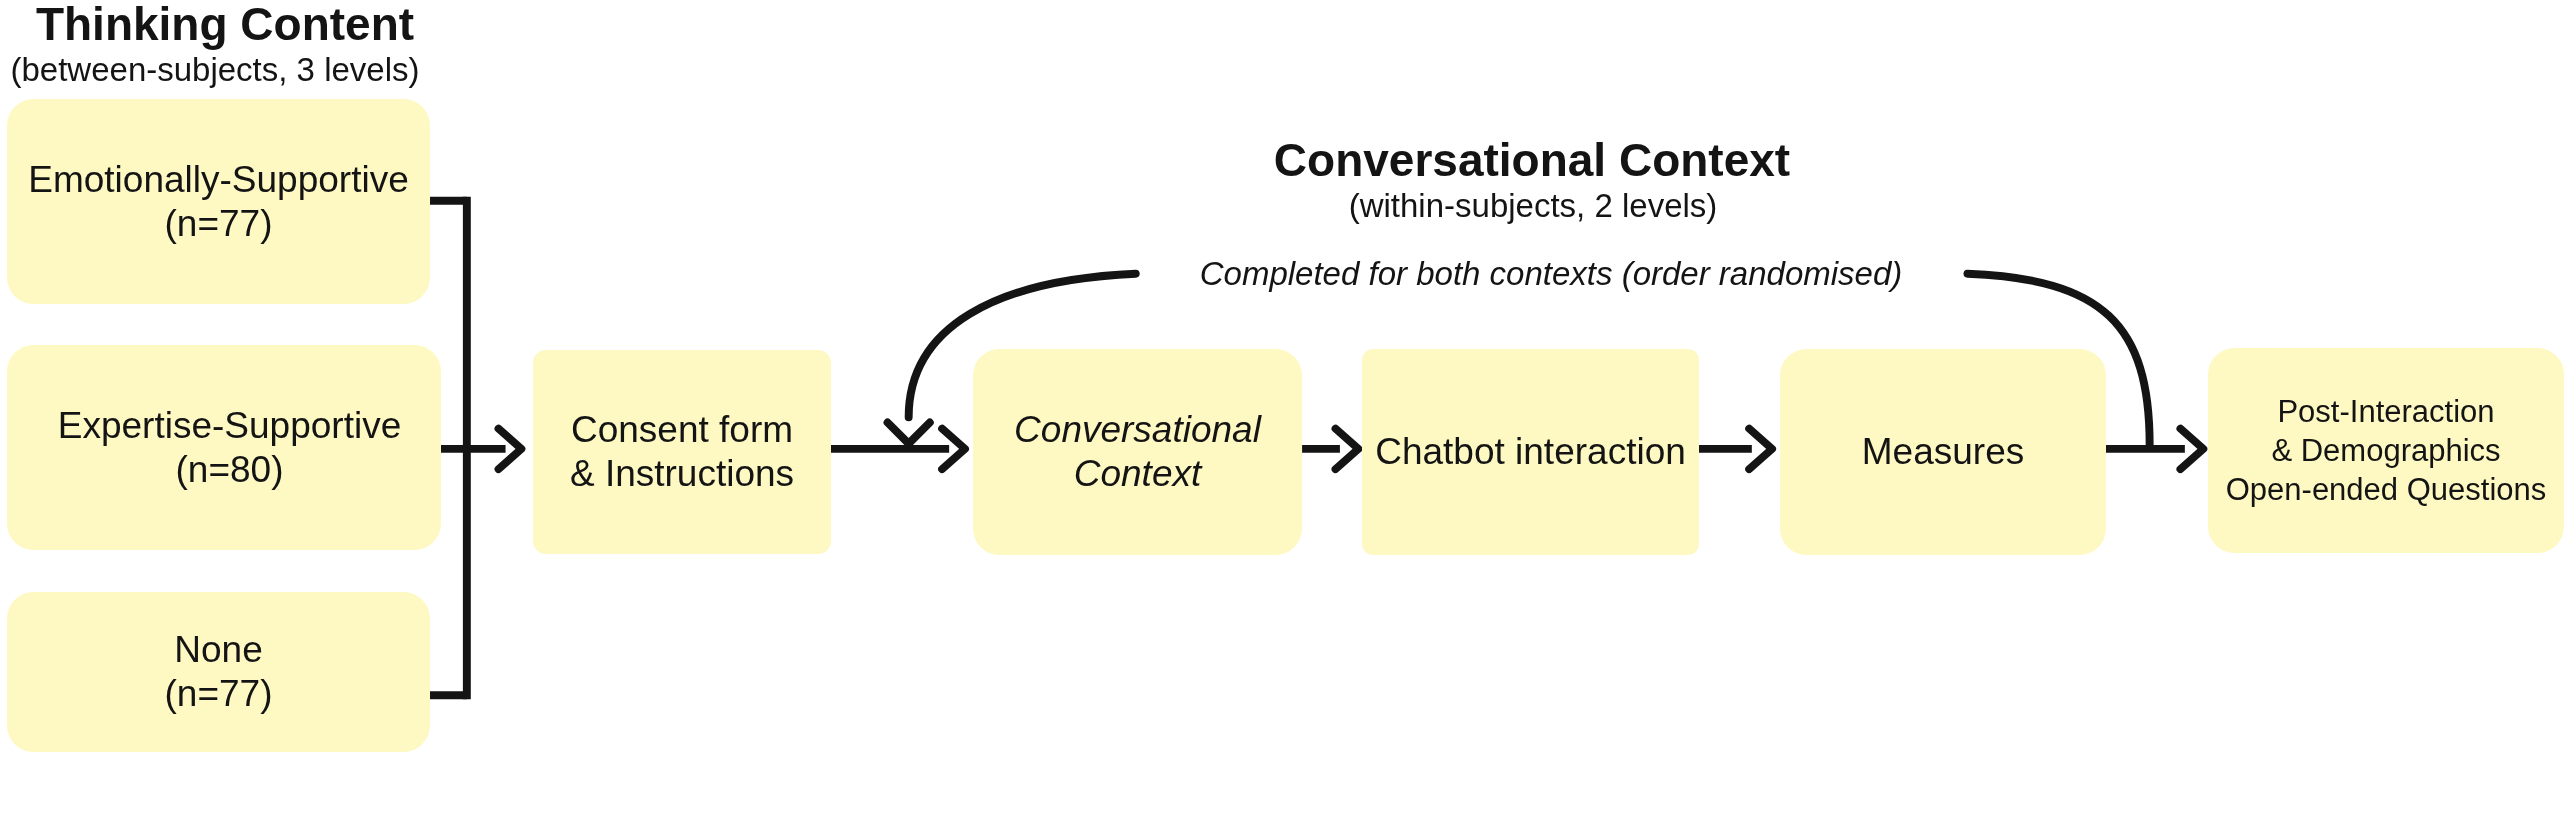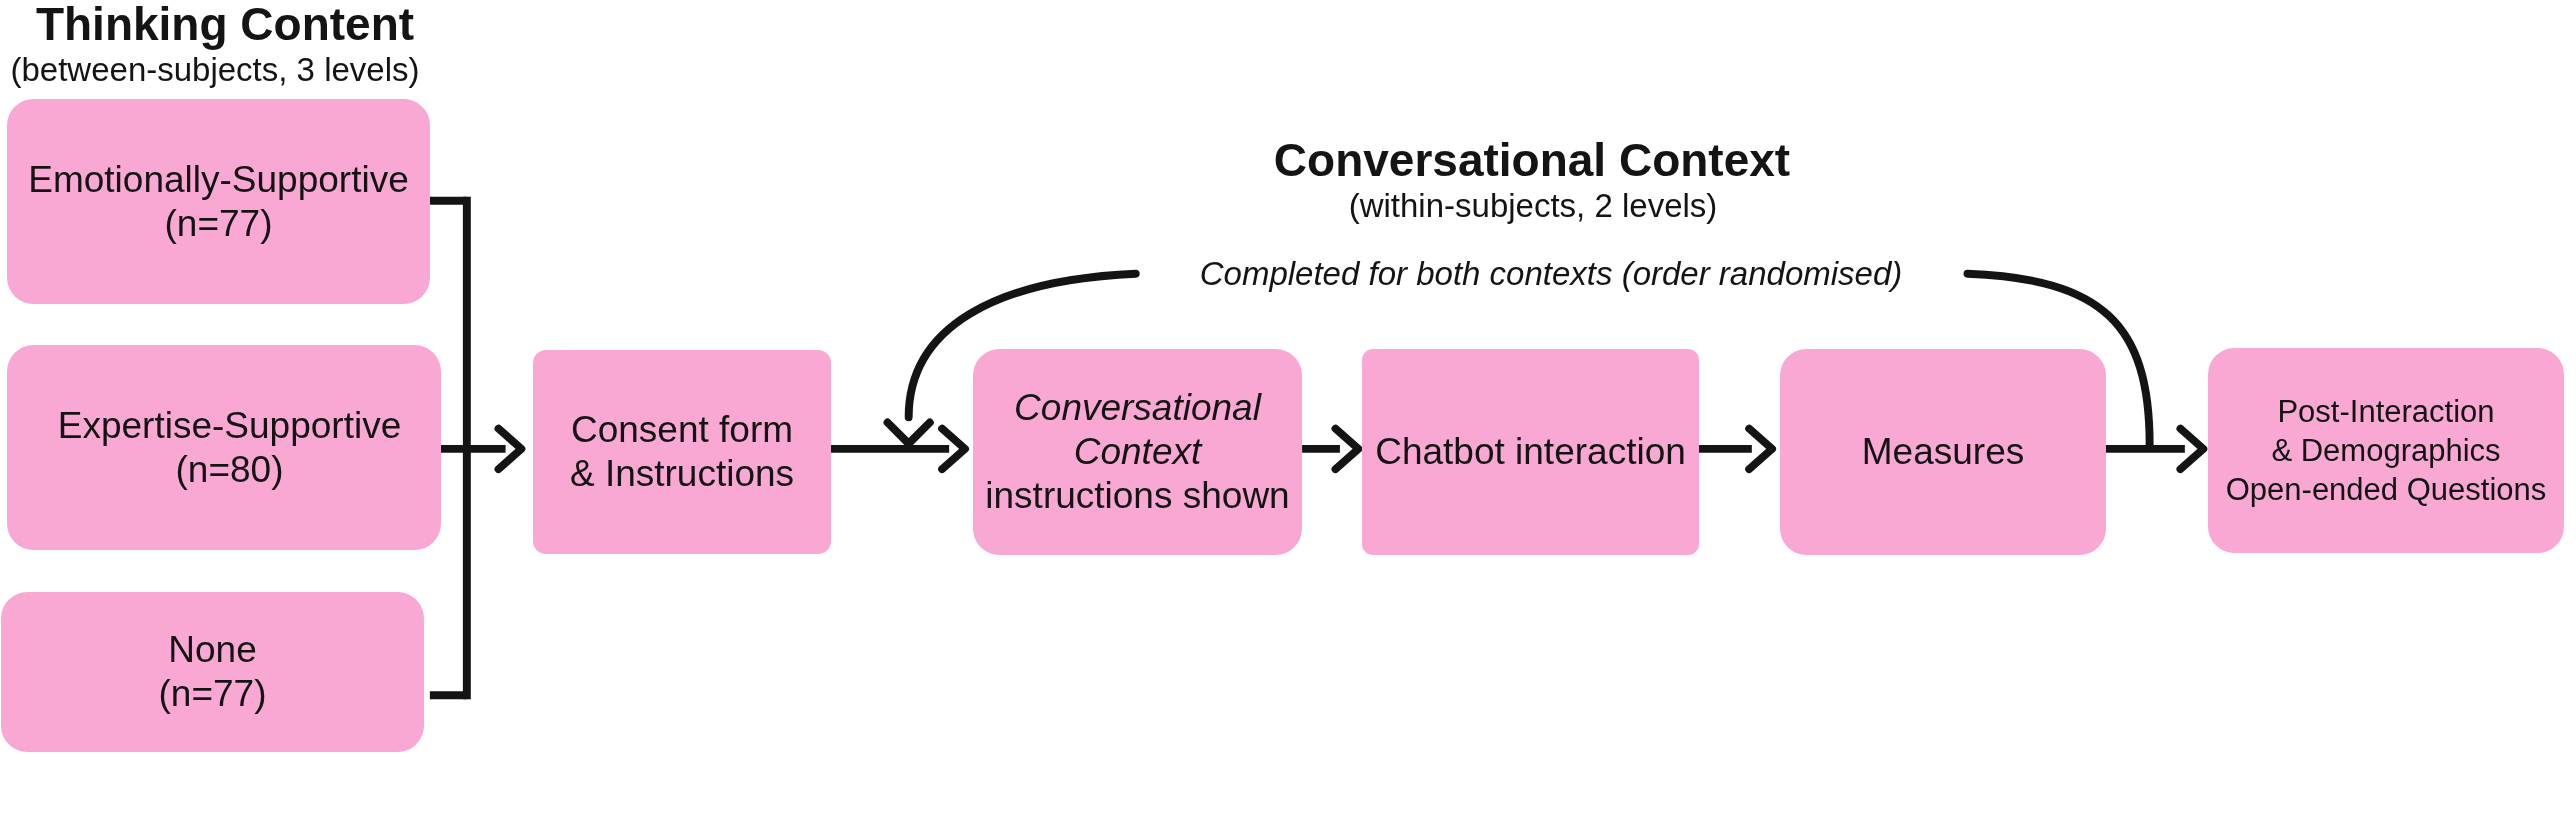--- a/index.html
+++ b/index.html
@@ -22,21 +22,21 @@
   }
   #connectors path.head {
     stroke-linecap: round;
     stroke-linejoin: round;
   }
   #connectors path.curve {
     stroke-linecap: round;
   }
   .box {
     position: absolute;
-    background: #f9a8d4;
+    background: #fef9c3;
     border-radius: 26.4px;
     display: flex;
     flex-direction: column;
     align-items: center;
     justify-content: center;
     text-align: center;
   }
   .box-label { font-size: 37px; line-height: 44px; }
   .box-label-small { font-size: 31px; line-height: 39px; }
   .italic { font-style: italic; }
@@ -63,21 +63,21 @@
     white-space: nowrap;
     font-style: italic;
     font-size: 33px;
     line-height: 39px;
     text-align: left;
   }
 
   
   #cond-box-0 { left: 7px;  top: 99px; width: 423px; height: 205px; }
   #cond-box-1 { left: 7px;  top: 345px; width: 423px; height: 205px; padding-left: 11px; }
-  #cond-box-2 { left: 1px;  top: 592px; width: 423px; height: 160px; }
+  #cond-box-2 { left: 7px;  top: 592px; width: 423px; height: 160px; }
 
   
   #consent-box   { left: 533px;  top: 350px; width: 298px; height: 204px; border-radius: 13px; }
   #context-box   { left: 973px; top: 349px; width: 329px; height: 206px; }
   #chatbot-box   { left: 1362px; top: 349px; width: 337px; height: 206px; border-radius: 11px; }
   #measures-box  { left: 1780px; top: 349px; width: 326px; height: 206px; }
   #post-box      { left: 2208px; top: 348px; width: 356px; height: 205px; }
 
   #thinking-title    { left: 225px;  top: 0px; }
   #thinking-subtitle { left: 215px;  top: 51px; }
@@ -136,21 +136,20 @@
 <div class="loop-label" id="loop-label">Completed for both contexts (order randomised)</div>
 
 <div class="box" id="consent-box">
   <div class="box-label">Consent form</div>
   <div class="box-label">&amp; Instructions</div>
 </div>
 
 <div class="box" id="context-box">
   <div class="box-label italic">Conversational</div>
   <div class="box-label italic">Context</div>
-  <div class="box-label">instructions shown</div>
 </div>
 
 <div class="box" id="chatbot-box">
   <div class="box-label">Chatbot interaction</div>
 </div>
 
 <div class="box" id="measures-box">
   <div class="box-label">Measures</div>
 </div>
 

